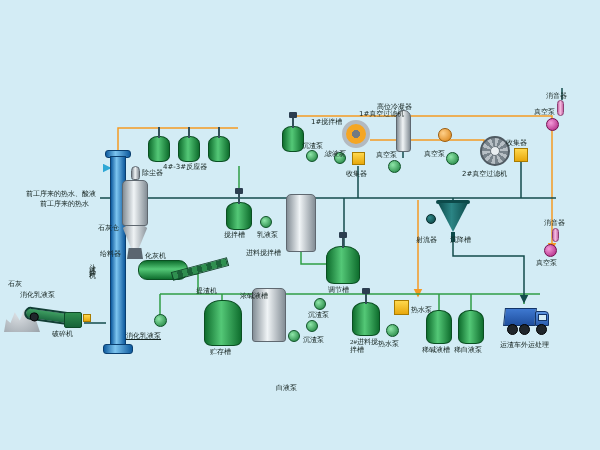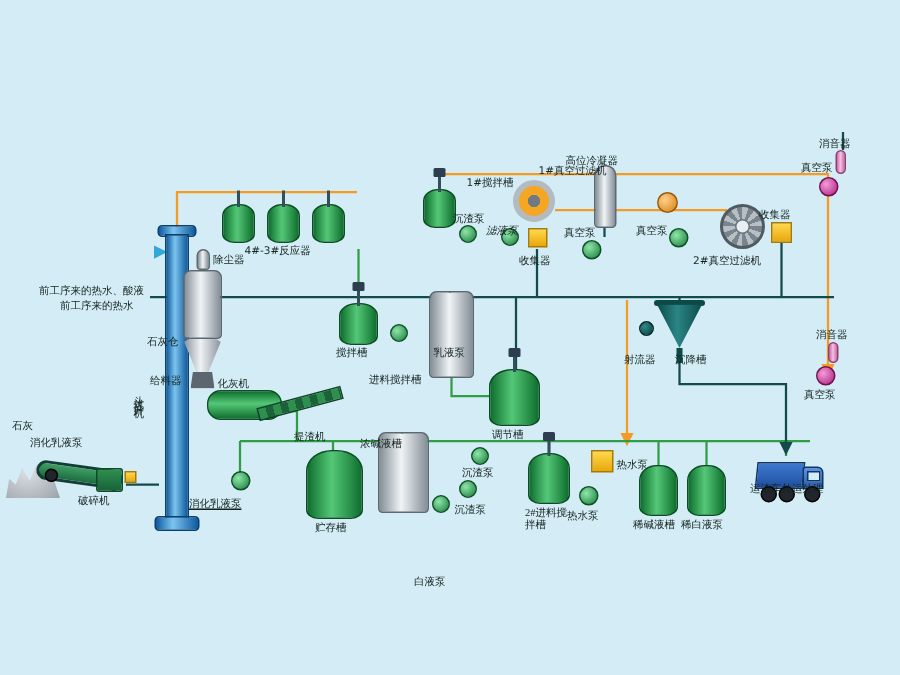--- a/index.html
+++ b/index.html
@@ -206,21 +206,21 @@
   <div class="lbl" style="left:145px;top:252px;">化灰机</div>
   <div class="lbl" style="left:8px;top:280px;">石灰</div>
   <div class="lbl" style="left:20px;top:291px;">消化乳液泵</div>
   <div class="lbl" style="left:52px;top:330px;">破碎机</div>
   <div class="lbl vert" style="left:88px;top:258px;height:70px;">斗式提升机</div>
   <div class="lbl" style="left:126px;top:332px;text-decoration:underline;">消化乳液泵</div>
   <div class="lbl" style="left:210px;top:348px;">贮存槽</div>
   <div class="lbl" style="left:196px;top:287px;">提渣机</div>
   <div class="lbl" style="left:163px;top:163px;">4#-3#反应器</div>
   <div class="lbl" style="left:224px;top:231px;">搅拌槽</div>
-  <div class="lbl" style="left:257px;top:231px;margin-left:32px;">乳液泵</div>
+  <div class="lbl" style="left:257px;top:231px;">乳液泵</div>
   <div class="lbl" style="left:246px;top:249px;">进料搅拌槽</div>
   <div class="lbl" style="left:276px;top:344px;margin-top:40px;">白液泵</div>
   <div class="lbl" style="left:303px;top:336px;">沉渣泵</div>
   <div class="lbl" style="left:271px;top:118px;margin-left:40px;">1#搅拌槽</div>
   <div class="lbl" style="left:302px;top:142px;">沉渣泵</div>
   <div class="lbl" style="left:324px;top:150px;font-style:italic;">滤液泵</div>
   <div class="lbl" style="left:346px;top:170px;">收集器</div>
   <div class="lbl" style="left:327px;top:110px;margin-left:32px;">1#真空过滤机</div>
   <div class="lbl" style="left:377px;top:103px;">高位冷凝器</div>
   <div class="lbl" style="left:376px;top:151px;">真空泵</div>
@@ -232,17 +232,17 @@
   <div class="lbl" style="left:416px;top:236px;">射流器</div>
   <div class="lbl" style="left:450px;top:236px;">沉降槽</div>
   <div class="lbl" style="left:328px;top:286px;">调节槽</div>
   <div class="lbl" style="left:240px;top:292px;">浓碱液槽</div>
   <div class="lbl" style="left:308px;top:311px;">沉渣泵</div>
   <div class="lbl wrap" style="left:350px;top:338px;font-family:Liberation Serif, serif;">2#进料搅拌槽</div>
   <div class="lbl" style="left:378px;top:340px;">热水泵</div>
   <div class="lbl" style="left:411px;top:306px;">热水泵</div>
   <div class="lbl" style="left:422px;top:346px;">稀碱液槽</div>
   <div class="lbl" style="left:454px;top:346px;">稀白液泵</div>
-  <div class="lbl" style="left:500px;top:322px;">运渣车外运处理</div>
+  <div class="lbl" style="left:500px;top:341px;">运渣车外运处理</div>
   <div class="lbl" style="left:544px;top:219px;">消音器</div>
   <div class="lbl" style="left:536px;top:259px;">真空泵</div>
 
 </div>
 
 </body></html>

